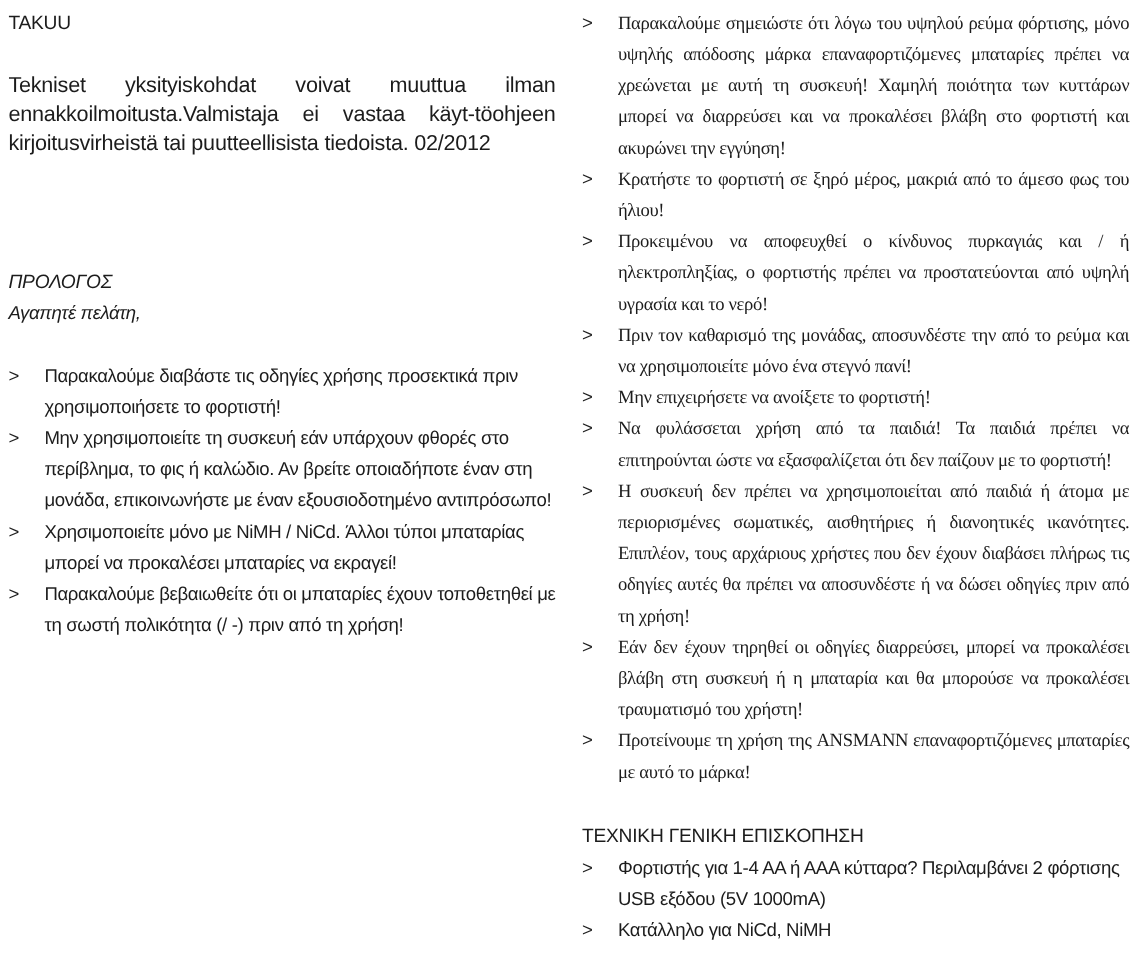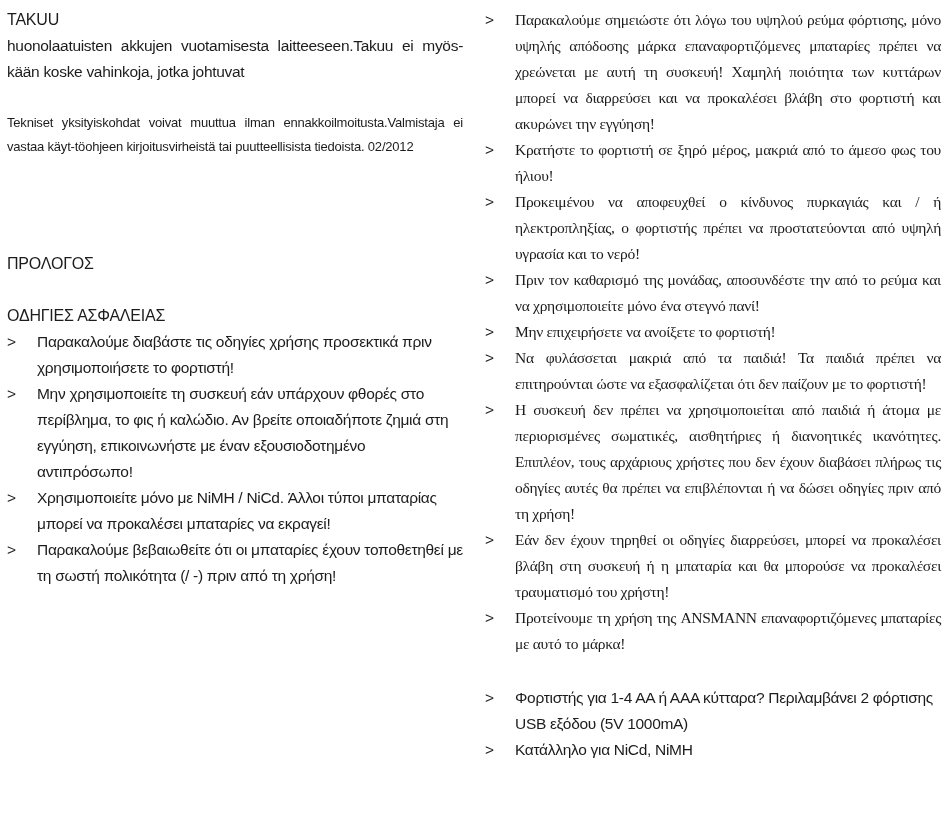--- a/index.html
+++ b/index.html
@@ -30,26 +30,26 @@
   h2.heading {
     font-size: 16px;
     font-weight: normal;
     margin: 0;
     letter-spacing: -0.2px;
   }
   p { margin: 0; }
   .jpara { text-align: justify; }
   .fineprint {
     margin-top: 26px;
-    font-size: 13px;
+    font-size: 18px;
     line-height: 24px;
     letter-spacing: -0.2px;
     text-align: justify;
   }
-  .prologue-section { margin-top: 92px; }
+  .prologue-section { margin-top: 92px; font-style: italic; }
   .safety-section { margin-top: 26px; }
   .technical-section { margin-top: 28px; }
   .bullet {
     display: flex;
     align-items: flex-start;
   }
   .bullet .marker {
     flex: none;
     width: 30px;
   }
@@ -61,43 +61,42 @@
 
 <div class="page">
 
   <div class="col">
 
     <section>
       <h2 class="heading">TAKUU</h2>
       <div>
 
 
-          <p class="jpara">huonolaatuisten akkujen vuotamisesta laitteeseen.Takuu ei myös-kään koske vahinkoja, jotka johtuvat</p>
 
         </div>
     </section>
 
     <p class="fineprint">Tekniset yksityiskohdat voivat muuttua ilman ennakkoilmoitusta.Valmistaja ei vastaa käyt-töohjeen kirjoitusvirheistä tai puutteellisista tiedoista. 02/2012</p>
 
     <section class="prologue-section">
       <h2 class="heading">ΠΡΟΛΟΓΟΣ</h2>
+      <p>Αγαπητέ πελάτη,</p>
     </section>
 
     <section class="safety-section">
-      <h2 class="heading">ΟΔΗΓΙΕΣ ΑΣΦΑΛΕΙΑΣ</h2>
       <div>
 
           <div class="bullet">
             <span class="marker">&gt;</span>
             <span class="btext">Παρακαλούμε διαβάστε τις οδηγίες χρήσης προσεκτικά πριν χρησιμοποιήσετε το φορτιστή!</span>
           </div>
 
           <div class="bullet">
             <span class="marker">&gt;</span>
-            <span class="btext">Μην χρησιμοποιείτε τη συσκευή εάν υπάρχουν φθορές στο περίβλημα, το φις ή καλώδιο. Αν βρείτε οποιαδήποτε ζημιά στη εγγύηση, επικοινωνήστε με έναν εξουσιοδοτημένο αντιπρόσωπο!</span>
+            <span class="btext">Μην χρησιμοποιείτε τη συσκευή εάν υπάρχουν φθορές στο περίβλημα, το φις ή καλώδιο. Αν βρείτε οποιαδήποτε έναν στη μονάδα, επικοινωνήστε με έναν εξουσιοδοτημένο αντιπρόσωπο!</span>
           </div>
 
           <div class="bullet">
             <span class="marker">&gt;</span>
             <span class="btext">Χρησιμοποιείτε μόνο με NiMH / NiCd. Άλλοι τύποι μπαταρίας μπορεί να προκαλέσει μπαταρίες να εκραγεί!</span>
           </div>
 
           <div class="bullet">
             <span class="marker">&gt;</span>
             <span class="btext">Παρακαλούμε βεβαιωθείτε ότι οι μπαταρίες έχουν τοποθετηθεί με τη σωστή πολικότητα (/ -) πριν από τη χρήση!</span>
@@ -131,40 +130,41 @@
           <span class="btext">Πριν τον καθαρισμό της μονάδας, αποσυνδέστε την από το ρεύμα και να χρησιμοποιείτε μόνο ένα στεγνό πανί!</span>
         </div>
 
         <div class="bullet">
           <span class="marker">&gt;</span>
           <span class="btext">Μην επιχειρήσετε να ανοίξετε το φορτιστή!</span>
         </div>
 
         <div class="bullet">
           <span class="marker">&gt;</span>
-          <span class="btext">Να φυλάσσεται μακριά από τα παιδιά! Τα παιδιά πρέπει να επιτηρούνται ώστε να εξασφαλίζεται ότι δεν παίζουν με το φορτιστή!</span>
+          <span class="btext">Να φυλάσσεται χρήση από τα παιδιά! Τα παιδιά πρέπει να επιτηρούνται ώστε να εξασφαλίζεται ότι δεν παίζουν με το φορτιστή!</span>
         </div>
 
         <div class="bullet">
           <span class="marker">&gt;</span>
-          <span class="btext">Η συσκευή δεν πρέπει να χρησιμοποιείται από παιδιά ή άτομα με περιορισμένες σωματικές, αισθητήριες ή διανοητικές ικανότητες. Επιπλέον, τους αρχάριους χρήστες που δεν έχουν διαβάσει πλήρως τις οδηγίες αυτές θα πρέπει να επιβλέπονται ή να δώσει οδηγίες πριν από τη χρήση!</span>
+          <span class="btext">Η συσκευή δεν πρέπει να χρησιμοποιείται από παιδιά ή άτομα με περιορισμένες σωματικές, αισθητήριες ή διανοητικές ικανότητες. Επιπλέον, τους αρχάριους χρήστες που δεν έχουν διαβάσει πλήρως τις οδηγίες αυτές θα πρέπει να αποσυνδέστε ή να δώσει οδηγίες πριν από τη χρήση!</span>
         </div>
 
         <div class="bullet">
           <span class="marker">&gt;</span>
           <span class="btext">Εάν δεν έχουν τηρηθεί οι οδηγίες διαρρεύσει, μπορεί να προκαλέσει βλάβη στη συσκευή ή η μπαταρία και θα μπορούσε να προκαλέσει τραυματισμό του χρήστη!</span>
         </div>
 
         <div class="bullet">
           <span class="marker">&gt;</span>
           <span class="btext">Προτείνουμε τη χρήση της ANSMANN επαναφορτιζόμενες μπαταρίες με αυτό το μάρκα!</span>
         </div>
       </div>
 
     <section class="technical-section">
+      <h2 class="heading">ΤΕΧΝΙΚΗ ΓΕΝΙΚΗ ΕΠΙΣΚΟΠΗΣΗ</h2>
       <div>
 
           <div class="bullet">
             <span class="marker">&gt;</span>
             <span class="btext">Φορτιστής για 1-4 ΑΑ ή ΑΑΑ κύτταρα? Περιλαμβάνει 2 φόρτισης USB εξόδου (5V 1000mA)</span>
           </div>
 
           <div class="bullet">
             <span class="marker">&gt;</span>
             <span class="btext">Κατάλληλο για NiCd, NiMH</span>

